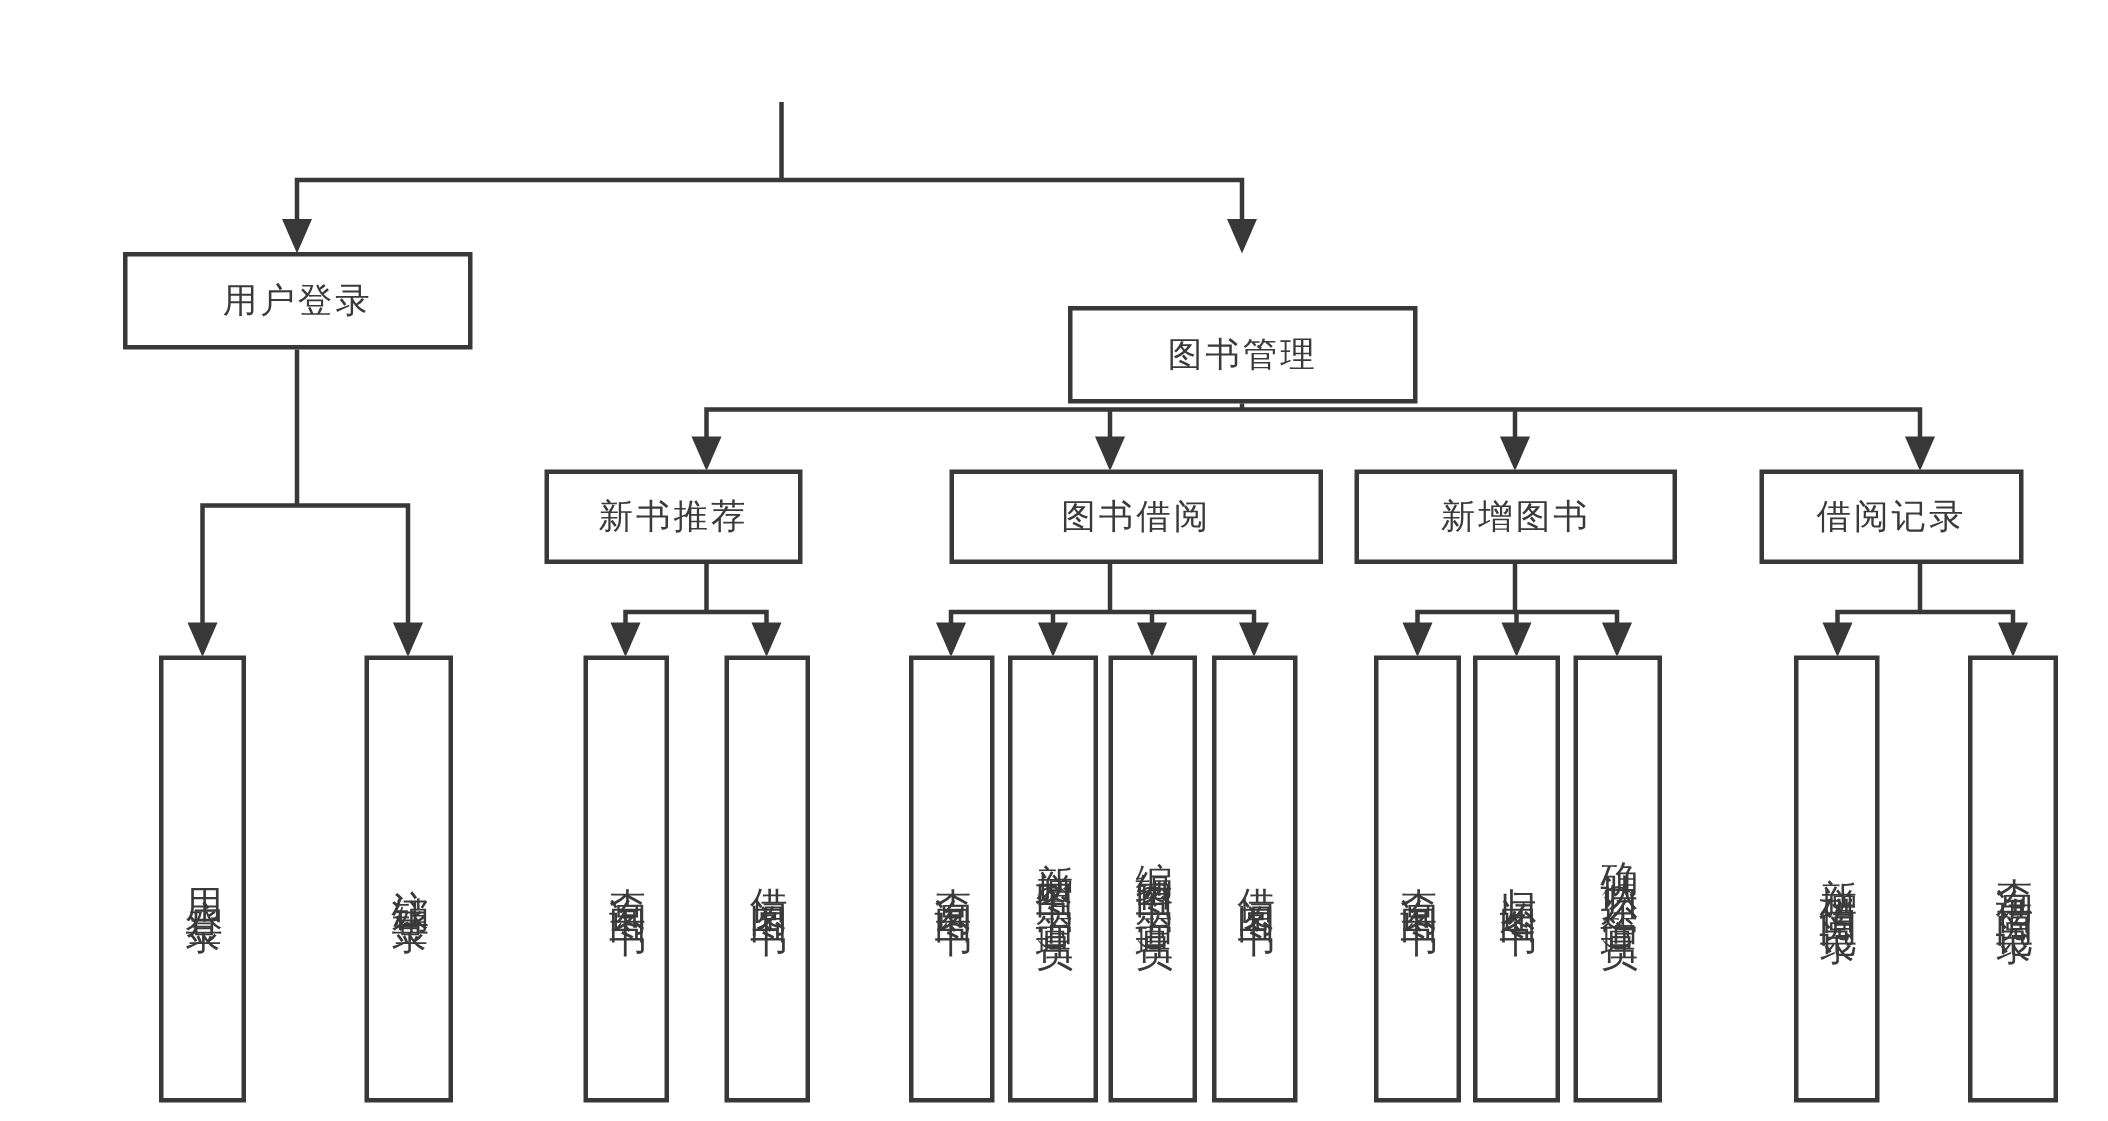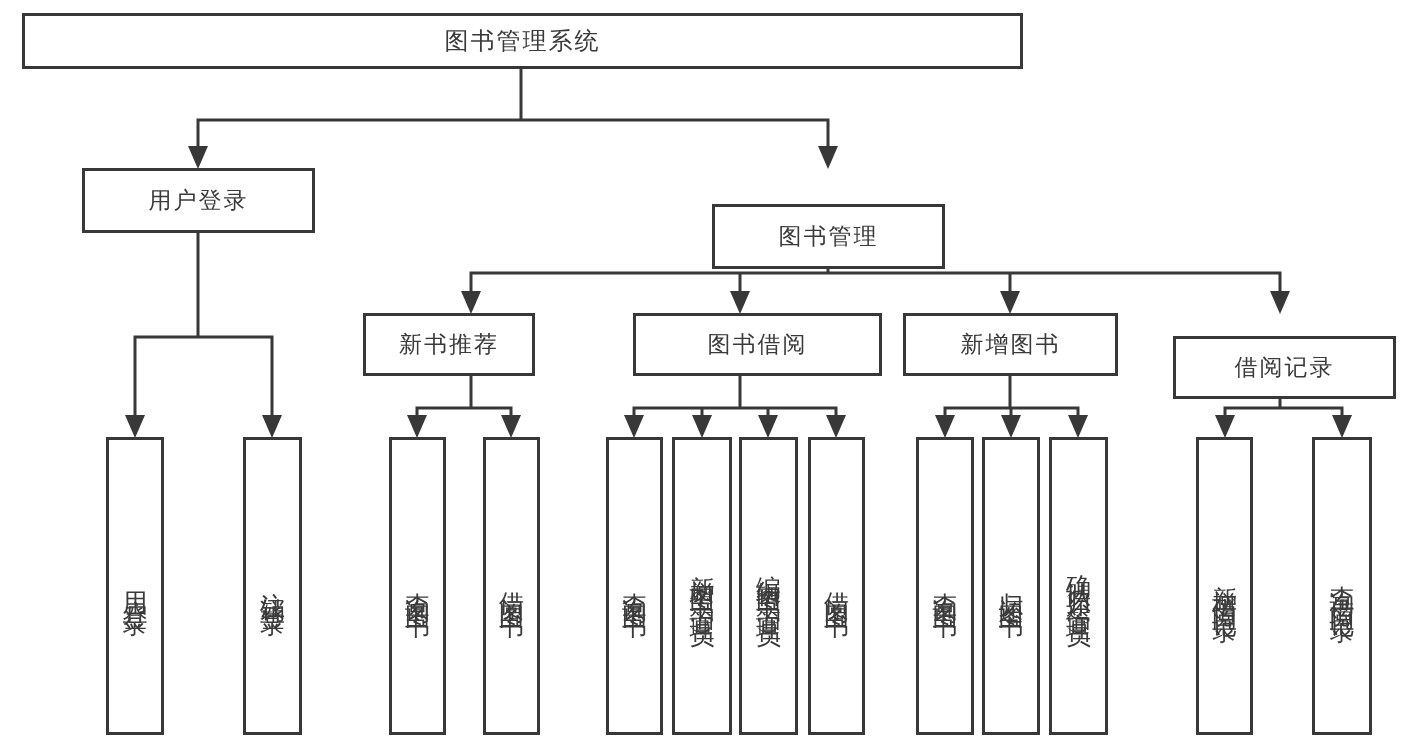--- a/index.html
+++ b/index.html
@@ -14,21 +14,21 @@
   }
   .hlabel{font-size:23px;letter-spacing:2px;white-space:nowrap;}
   .root{left:22px;top:13px;width:1001px;height:56px;}
   .root .hlabel{font-size:24px;}
   .n-login{left:82px;top:168px;width:233px;height:65px;}
   .n-mgmt{left:712px;top:168px;width:233px;height:65px;margin-top:36px;}
   .l2{top:313px;height:63px;}
   .n-newbook{left:363px;width:172px;}
   .n-borrow{left:633px;width:249px;}
   .n-current{left:903px;width:215px;}
-  .n-record{left:1173px;width:223px;margin-top:23px;}
+  .n-record{left:1173px;width:176px;}
   .leaf{top:437px;height:298px;}
   .vtext{
     writing-mode:vertical-rl;text-orientation:mixed;
     font-size:25px;letter-spacing:7px;line-height:1;white-space:nowrap;
   }
   .lf1{left:106px;width:58px;}
   .lf2{left:243px;width:59px;}
   .lf3{left:389px;width:57px;}
   .lf4{left:483px;width:57px;}
   .lf5{left:606px;width:57px;}
@@ -84,23 +84,20 @@
     <polygon points="692,415 712,415 702,438" fill="#383838"></polygon>
     <polygon points="758,415 778,415 768,438" fill="#383838"></polygon>
     <polygon points="826,415 846,415 836,438" fill="#383838"></polygon>
     <polygon points="935,415 955,415 945,438" fill="#383838"></polygon>
     <polygon points="1001,415 1021,415 1011,438" fill="#383838"></polygon>
     <polygon points="1068,415 1088,415 1078,438" fill="#383838"></polygon>
     <polygon points="1215,415 1235,415 1225,438" fill="#383838"></polygon>
     <polygon points="1332,415 1352,415 1342,438" fill="#383838"></polygon>
   </svg>
 
-  <div class="box root">
-    <span class="hlabel">图书管理系统</span>
-  </div>
 
   <div class="box n-login">
     <span class="hlabel">用户登录</span>
   </div>
   <div class="box n-mgmt">
     <span class="hlabel">图书管理</span>
   </div>
 
   <div class="box l2 n-newbook">
     <span class="hlabel">新书推荐</span>

